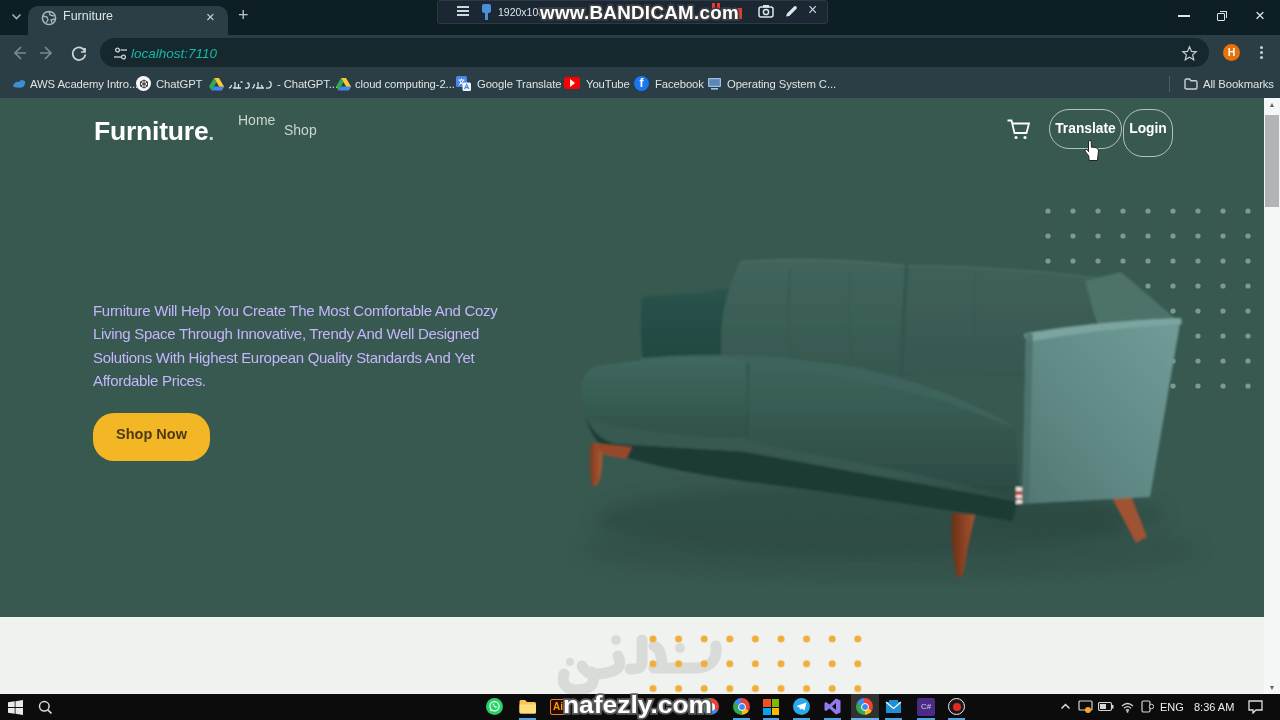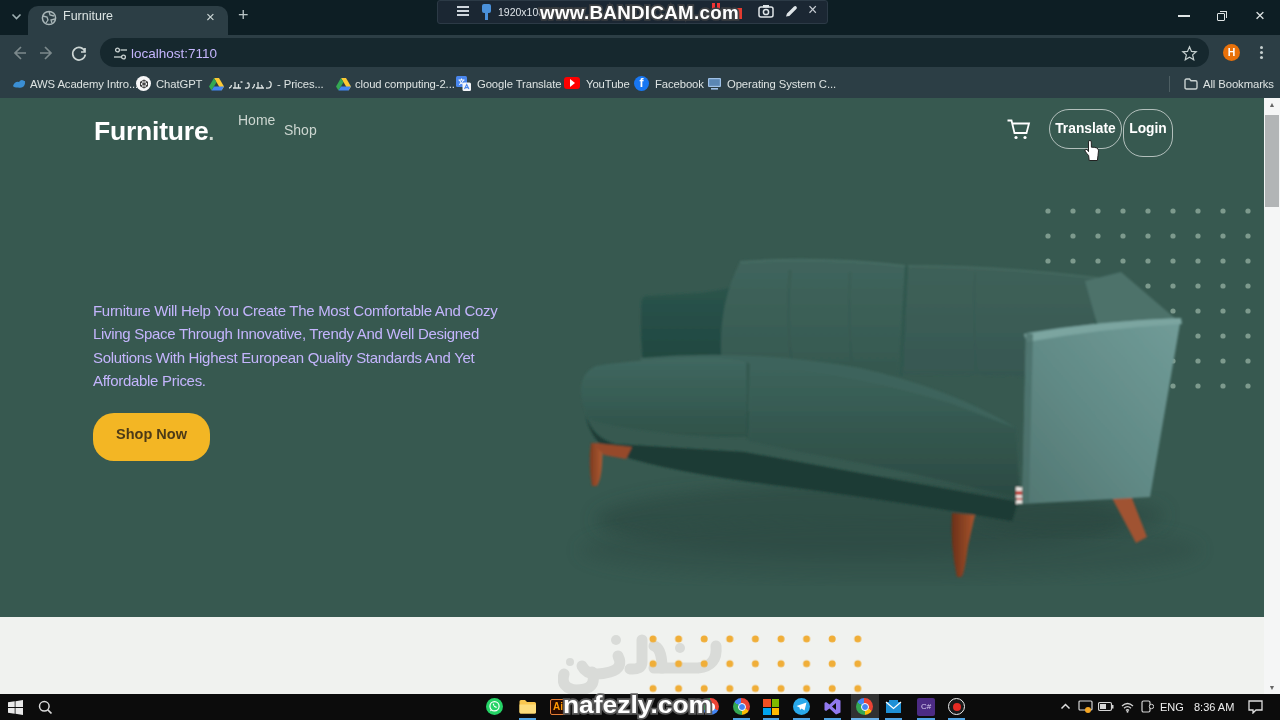--- a/index.html
+++ b/index.html
@@ -183,21 +183,21 @@
     <svg class="abs" style="left:70px;top:9px;" width="18" height="18" viewBox="0 0 18 18">
         <path d="M15 4 L15 8 L11 8 M15 7.6 A6.3 6.3 0 1 0 15.3 10.5" stroke="#ccd5d4" stroke-width="1.7" fill="none"></path>
       </svg>
     <div class="abs" style="left:100px;top:3px;width:1109px;height:29px;background:#16282e;border-radius:15px;"></div>
     <svg class="abs" style="left:113px;top:11px;" width="15" height="15" viewBox="0 0 15 15">
       <circle cx="4.5" cy="4" r="1.9" fill="none" stroke="#cbd4d3" stroke-width="1.3"></circle>
         <path d="M7.5 4 L14 4" stroke="#cbd4d3" stroke-width="1.3"></path>
       <circle cx="10.5" cy="11" r="1.9" fill="none" stroke="#cbd4d3" stroke-width="1.3"></circle>
         <path d="M1 11 L8 11" stroke="#cbd4d3" stroke-width="1.3"></path>
     </svg>
-    <div class="abs" style="left:131px;top:11px;color:#c4b5fd;font-size:13.5px;">localhost:7110</div>
+    <div class="abs" style="left:131px;top:11px;color:#14b8a6;font-size:13.5px;font-style:italic;">localhost:7110</div>
     <svg class="abs" style="left:1181px;top:10px;" width="17" height="17" viewBox="0 0 24 24">
         <path d="M12 2.6 L14.8 9 L21.5 9.6 L16.4 14 L18 20.8 L12 17.2 L6 20.8 L7.6 14 L2.5 9.6 L9.2 9 Z" fill="none" stroke="#c6d0cf" stroke-width="1.7"></path>
       </svg>
     <div class="abs" style="left:1223px;top:9px;width:17px;height:17px;border-radius:50%;background:#e8710a;color:#fff;font-size:10.5px;font-weight:bold;text-align:center;line-height:17px;">H</div>
     <div class="abs" style="left:1260px;top:11px;width:3px;height:3px;border-radius:50%;background:#c6d0cf;box-shadow:0 5px 0 #c6d0cf, 0 10px 0 #c6d0cf;"></div>
   </div>
 
   <div class="abs" id="bmbar" style="left:0;top:71px;width:1280px;height:27px;background:#2c3e45;color:#dde3e2;font-size:11.3px;letter-spacing:-0.1px;">
     <svg class="abs" style="left:12px;top:7px;" width="14" height="13" viewBox="0 0 14 13">
         <path d="M1 8 Q3 3 7 4 Q9 1 11.5 2.5 Q14 4 12.5 7 Q11 10.5 6 9.5 Q2 9.5 1 8 Z" fill="#3b8fd4"></path>
@@ -212,21 +212,21 @@
     <svg class="abs" style="left:209px;top:6px;" width="15" height="14" viewBox="0 0 15 14">
         <path d="M5 1 L10 1 L15 9.5 L12.5 13.5 Z" fill="#fcc934"></path>
         <path d="M5 1 L0 9.5 L2.5 13.5 L7.5 5.2 Z" fill="#34a853"></path>
         <path d="M2.5 13.5 L12.5 13.5 L15 9.5 L5 9.5 Z" fill="#4285f4"></path>
       </svg>
     <svg class="abs" style="left:228px;top:8px;" width="46" height="12" viewBox="0 0 46 12">
         <g stroke="#dde3e2" stroke-width="1.3" fill="none">
           <path d="M1 9 Q3 9 3.5 6 M5 9 L13 9 M7 9 L7 3 M10.5 9 L10.5 5 M12.5 3 L14.5 3 M17 9 Q22 10 21 5 Q20.5 3 19 4.5 M24 9 Q26 9 26.5 5 M28 9 L36 9 M30 9 L30 3 M33 6 Q35 7.5 34 9 M38 9 Q44 10 43 4 Q42 2 41 3"></path>
         </g>
       </svg>
-    <div class="abs" style="left:277px;top:7px;">- Prices...</div>
+    <div class="abs" style="left:277px;top:7px;">- ChatGPT...</div>
     <svg class="abs" style="left:336px;top:6px;" width="15" height="14" viewBox="0 0 15 14">
         <path d="M5 1 L10 1 L15 9.5 L12.5 13.5 Z" fill="#fcc934"></path>
         <path d="M5 1 L0 9.5 L2.5 13.5 L7.5 5.2 Z" fill="#34a853"></path>
         <path d="M2.5 13.5 L12.5 13.5 L15 9.5 L5 9.5 Z" fill="#4285f4"></path>
       </svg>
     <div class="abs" style="left:355px;top:7px;">cloud computing-2...</div>
     <svg class="abs" style="left:456px;top:5px;" width="15" height="15" viewBox="0 0 15 15">
         <rect x="0" y="0" width="11" height="11" rx="1.5" fill="#4a87ee"></rect>
         <path d="M2.5 4 L8.5 4 M5.5 2.5 L5.5 4 M3.5 4 Q4.5 8 8 8.5 M7.5 4 Q6.5 7.5 3 8.5" stroke="#fff" stroke-width="1" fill="none"></path>
         <rect x="6.5" y="6.5" width="8.5" height="8.5" rx="1.5" fill="#f4f6f9"></rect>

